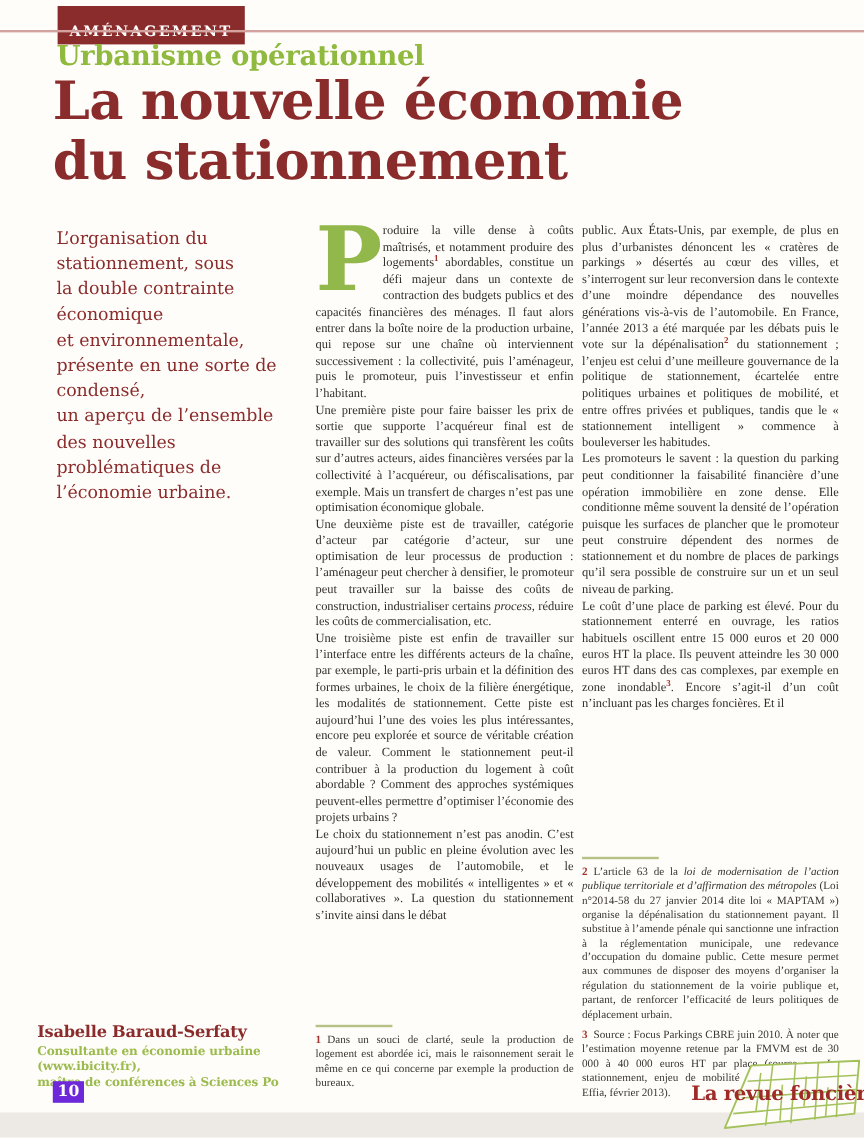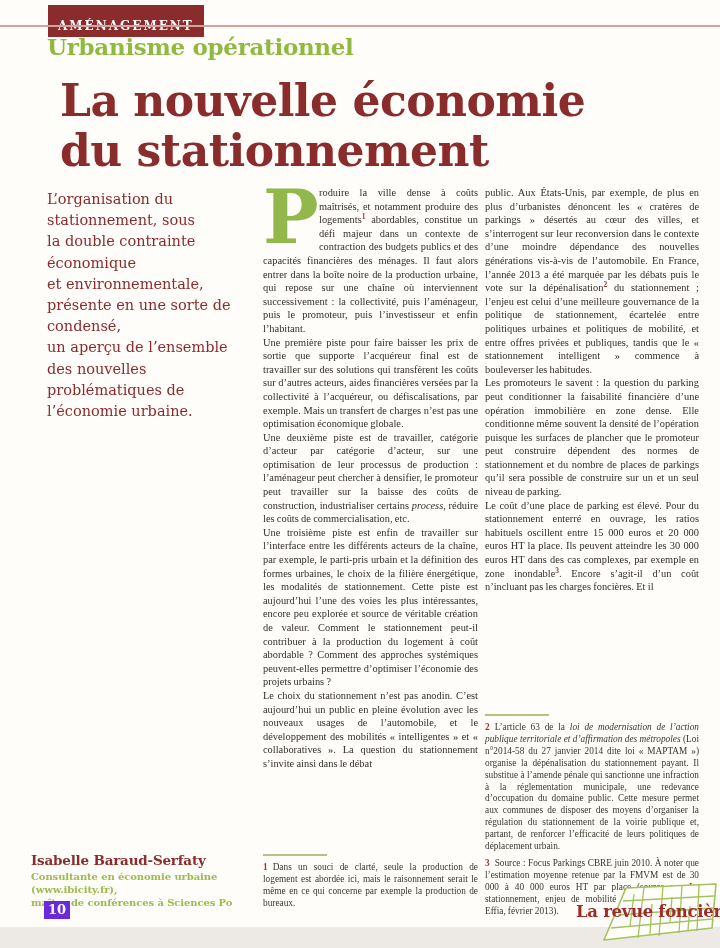--- a/index.html
+++ b/index.html
@@ -118,21 +118,21 @@
   }
 </style>
 </head>
 <body>
 
 <div class="page">
 
   <div class="banner">AMÉNAGEMENT</div>
   <div class="rule-pink"></div>
   <div class="kicker">Urbanisme opérationnel</div>
-  <h1 class="title" style="margin:16px;">La nouvelle économie
+  <h1 class="title" style="margin:0;">La nouvelle économie
 du stationnement</h1>
 
   <div class="lead">L’organisation du
 stationnement, sous
 la double contrainte
 économique
 et environnementale,
 présente en une sorte de
 condensé,
 un aperçu de l’ensemble

